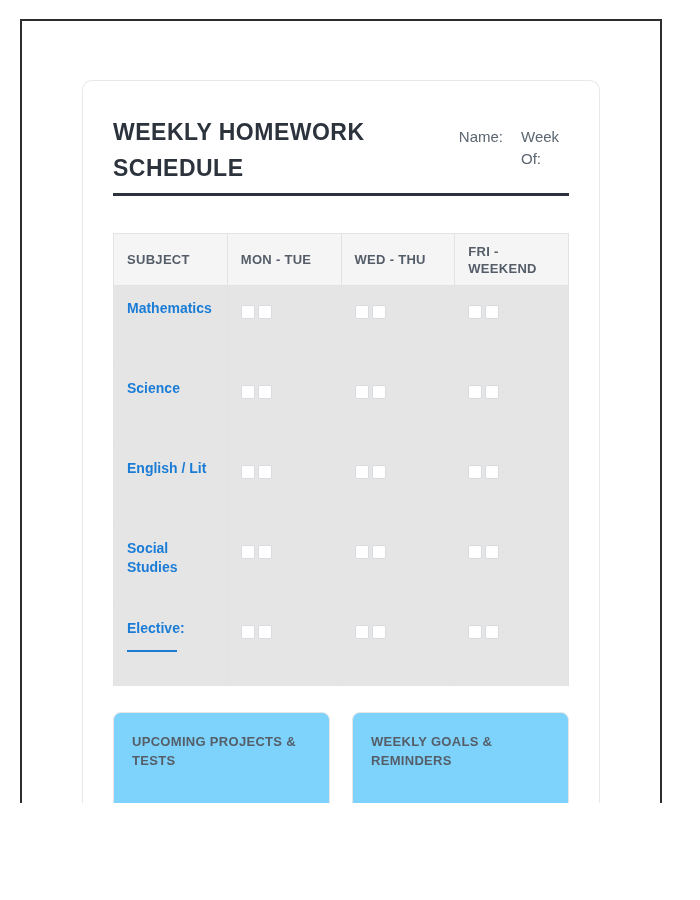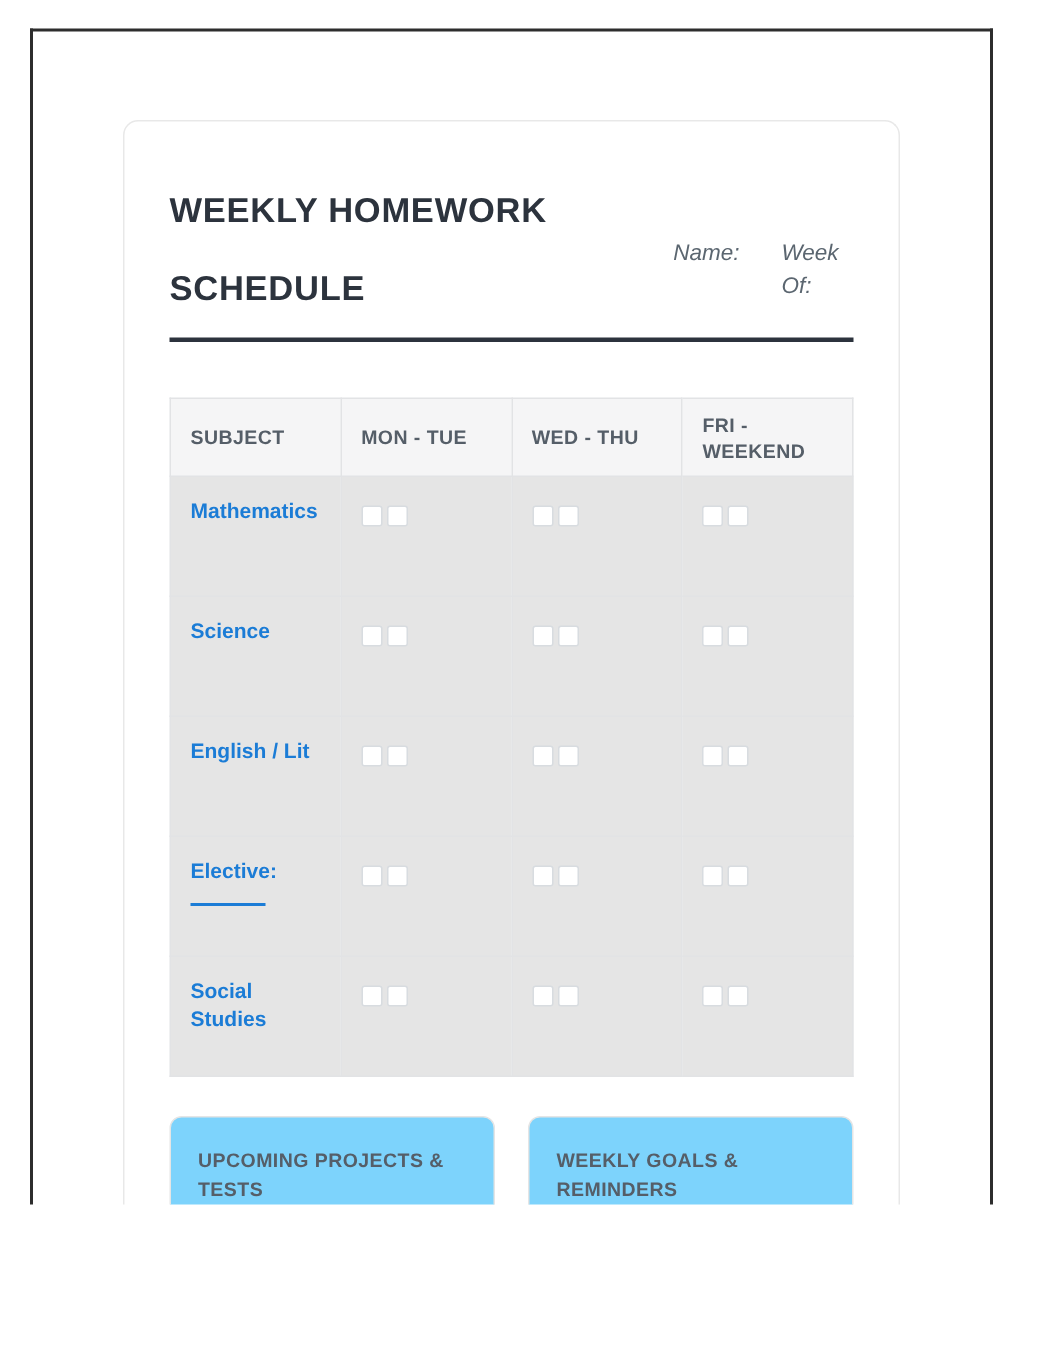--- a/index.html
+++ b/index.html
@@ -26,26 +26,26 @@
     border-bottom: none;
     border-radius: 10px 10px 0 0;
     padding: 0 30px;
   }
 
   .card-header { display: flex; justify-content: space-between; margin-top: 33px; }
 
   .page-title {
     flex: 0 0 330px;
     font-size: 23px; font-weight: bold; color: #2c333d;
-    line-height: 52px; letter-spacing: 0.5px;
+    line-height: 36px; letter-spacing: 0.5px;
   }
 
   .name-week {
-    display: flex; gap: 28px; margin-top: 44px;
-    font-size: 15px; color: #5b6670; line-height: 22px; font-style: italic;
+    display: flex; gap: 18px; margin-top: 12px;
+    font-size: 15px; color: #5b6670; line-height: 22px;
   }
   .week-of { width: 48px; }
 
   .rule { height: 3px; background: #2c333d; margin-top: 7px; }
 
   table.schedule {
     width: 100%; margin-top: 37px;
     border-collapse: collapse; table-layout: fixed;
   }
   table.schedule th {
@@ -173,42 +173,42 @@
               </div>
             </td>
             <td>
               <div class="cb-pair">
                 <span class="cb"></span>
                 <span class="cb"></span>
               </div>
             </td>
           </tr>
           <tr>
+            <td class="subject-cell"><span>Social Studies</span></td>
+            <td>
+              <div class="cb-pair">
+                <span class="cb"></span>
+                <span class="cb"></span>
+              </div>
+            </td>
+            <td>
+              <div class="cb-pair">
+                <span class="cb"></span>
+                <span class="cb"></span>
+              </div>
+            </td>
+            <td>
+              <div class="cb-pair">
+                <span class="cb"></span>
+                <span class="cb"></span>
+              </div>
+            </td>
+          </tr>
+          <tr>
             <td class="subject-cell"><span>Elective:</span><div class="blank-line"></div></td>
-            <td>
-              <div class="cb-pair">
-                <span class="cb"></span>
-                <span class="cb"></span>
-              </div>
-            </td>
-            <td>
-              <div class="cb-pair">
-                <span class="cb"></span>
-                <span class="cb"></span>
-              </div>
-            </td>
-            <td>
-              <div class="cb-pair">
-                <span class="cb"></span>
-                <span class="cb"></span>
-              </div>
-            </td>
-          </tr>
-          <tr>
-            <td class="subject-cell"><span>Social Studies</span></td>
             <td>
               <div class="cb-pair">
                 <span class="cb"></span>
                 <span class="cb"></span>
               </div>
             </td>
             <td>
               <div class="cb-pair">
                 <span class="cb"></span>
                 <span class="cb"></span>

